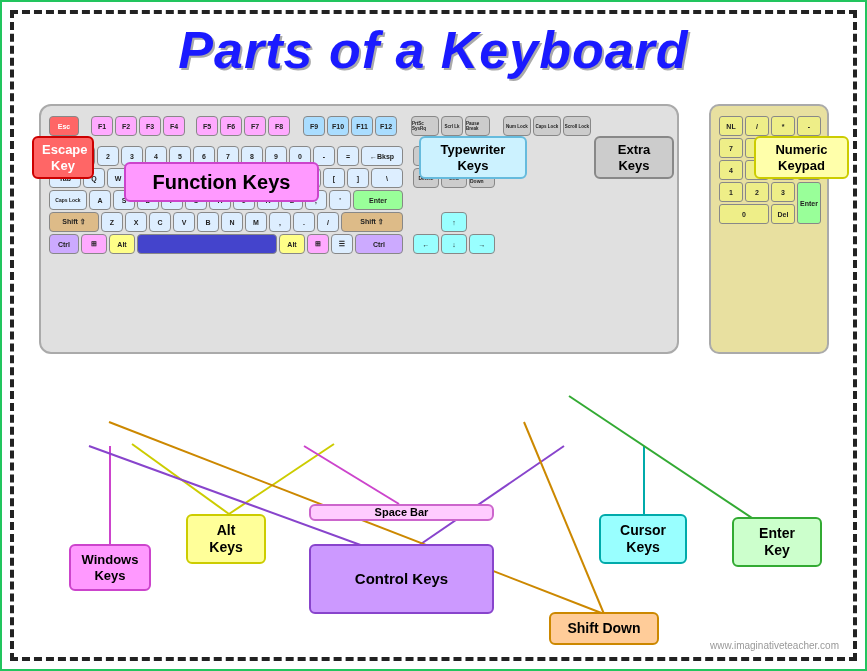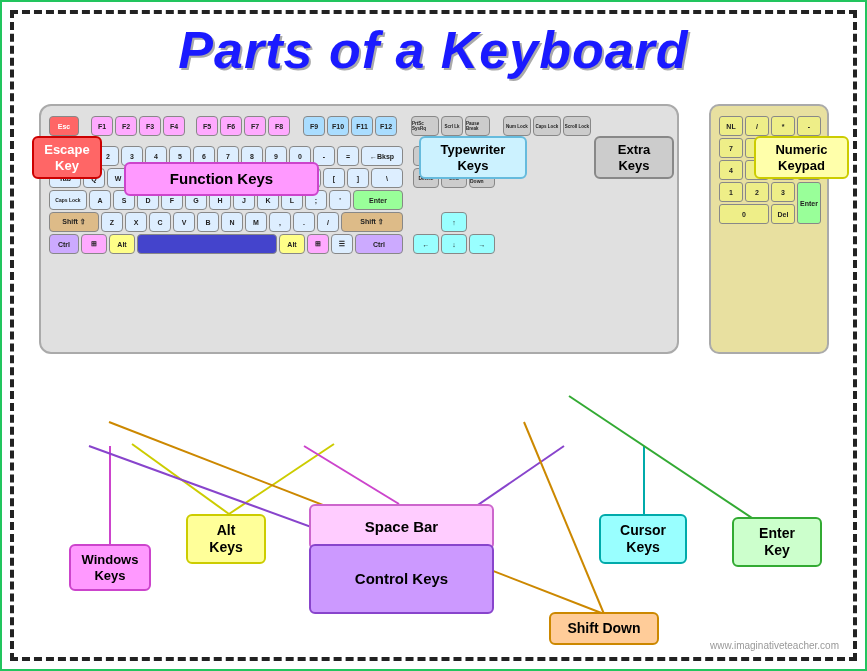--- a/index.html
+++ b/index.html
@@ -50,31 +50,31 @@
       line-height: 1.2;
     }
 
     
     .escape-key-label {
       top: 122px;
       left: 18px;
       background: #ff6666;
       color: #fff;
       border: 2px solid #cc0000;
-      width: 70px;
+      width: 62px;
     }
     
     .function-keys-label {
       top: 148px;
       left: 110px;
       background: #ff99ff;
       color: #000;
       border: 2px solid #cc44cc;
       width: 195px;
-      font-size: 15px;
+      font-size: 20px;
       padding: 6px 8px;
     }
     
     .typewriter-keys-label {
       top: 122px;
       left: 405px;
       background: #ccf2ff;
       color: #000;
       border: 2px solid #66bbdd;
       width: 108px;
@@ -109,22 +109,22 @@
       padding: 6px 8px;
     }
     
     .spacebar-label {
       top: 490px;
       left: 295px;
       background: #ffccff;
       color: #000;
       border: 2px solid #cc66cc;
       width: 185px;
-      font-size: 15px;
-      padding: 12px;
+      font-size: 11px;
+      padding: 0;
     }
     
     .windows-keys-label {
       top: 530px;
       left: 55px;
       background: #ff99ff;
       color: #000;
       border: 2px solid #cc44cc;
       width: 82px;
       font-size: 13px;

